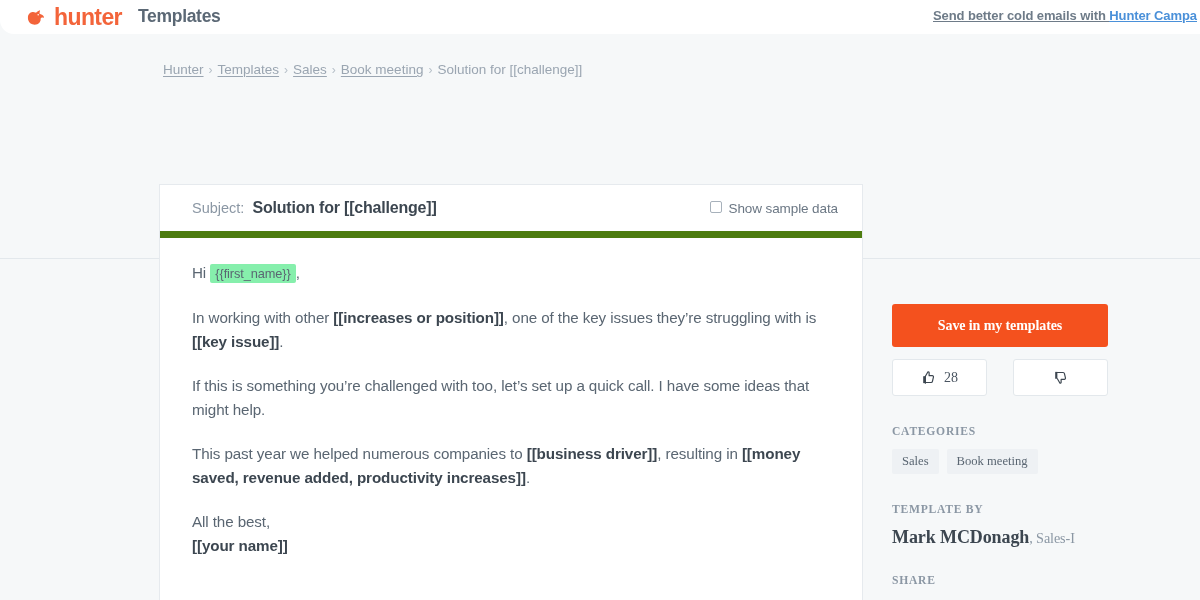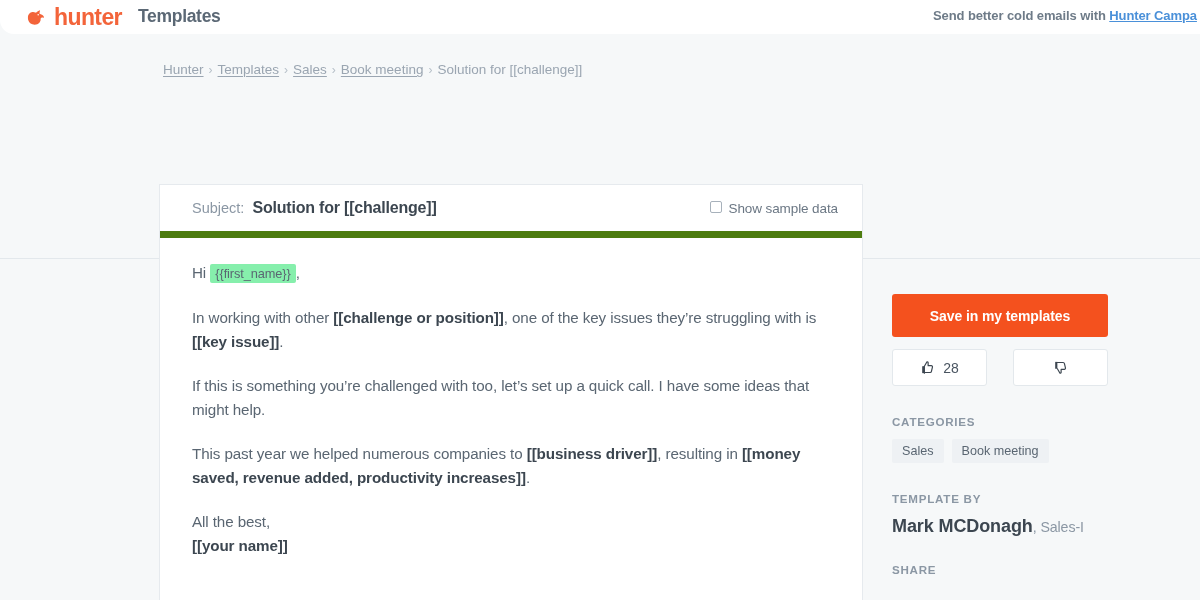--- a/index.html
+++ b/index.html
@@ -58,20 +58,21 @@
 
   .topbar-right {
     position: absolute;
     left: 933px;
     top: 8px;
     white-space: nowrap;
     font-size: 13px;
     font-weight: 700;
     color: #6e7b88;
     letter-spacing: -0.1px;
+    text-decoration: underline;
   }
 
   .topbar-right a {
     color: #4a90d9;
     text-decoration: underline;
     font-weight: 700;
   }
 
   
   .band {
@@ -177,23 +178,24 @@
     color: #5a6672;
     font-size: 12.8px;
     padding: 2px 5px;
     border-radius: 2px;
     white-space: nowrap;
   }
 
   
   .rail {
     position: absolute;
-    top: 294px;
+    top: 304px;
     left: 892px;
     width: 216px;
+    font-family: Liberation Serif, serif;
   }
 
   .save-btn {
     width: 216px;
     height: 43px;
     background: #f4511e;
     color: #ffffff;
     border: none;
     border-radius: 3px;
     font-family: inherit;
@@ -300,21 +302,21 @@
     </label>
   </div>
 
   <div class="card-body">
 
     <p class="para">
       <span>Hi</span>
       <span class="token">{{first_name}}</span><span>,</span>
     </p>
 
-    <p class="para"><span>In working with other </span><span class="bold">[[challenge or position]]</span><span>, one of the key issues they’re struggling with is </span><span class="bold">[[key issue]]</span><span>.</span></p>
+    <p class="para"><span>In working with other </span><span class="bold">[[increases or position]]</span><span>, one of the key issues they’re struggling with is </span><span class="bold">[[key issue]]</span><span>.</span></p>
 
     <p class="para">If this is something you’re challenged with too, let’s set up a quick call. I have some ideas that might help.</p>
 
     <p class="para"><span>This past year we helped numerous companies to </span><span class="bold">[[business driver]]</span><span>, resulting in </span><span class="bold">[[money saved, revenue added, productivity increases]]</span><span>.</span></p>
 
     <p class="para">
       <span>All the best,</span><br>
       <span class="bold">[[your name]]</span>
     </p>
 

